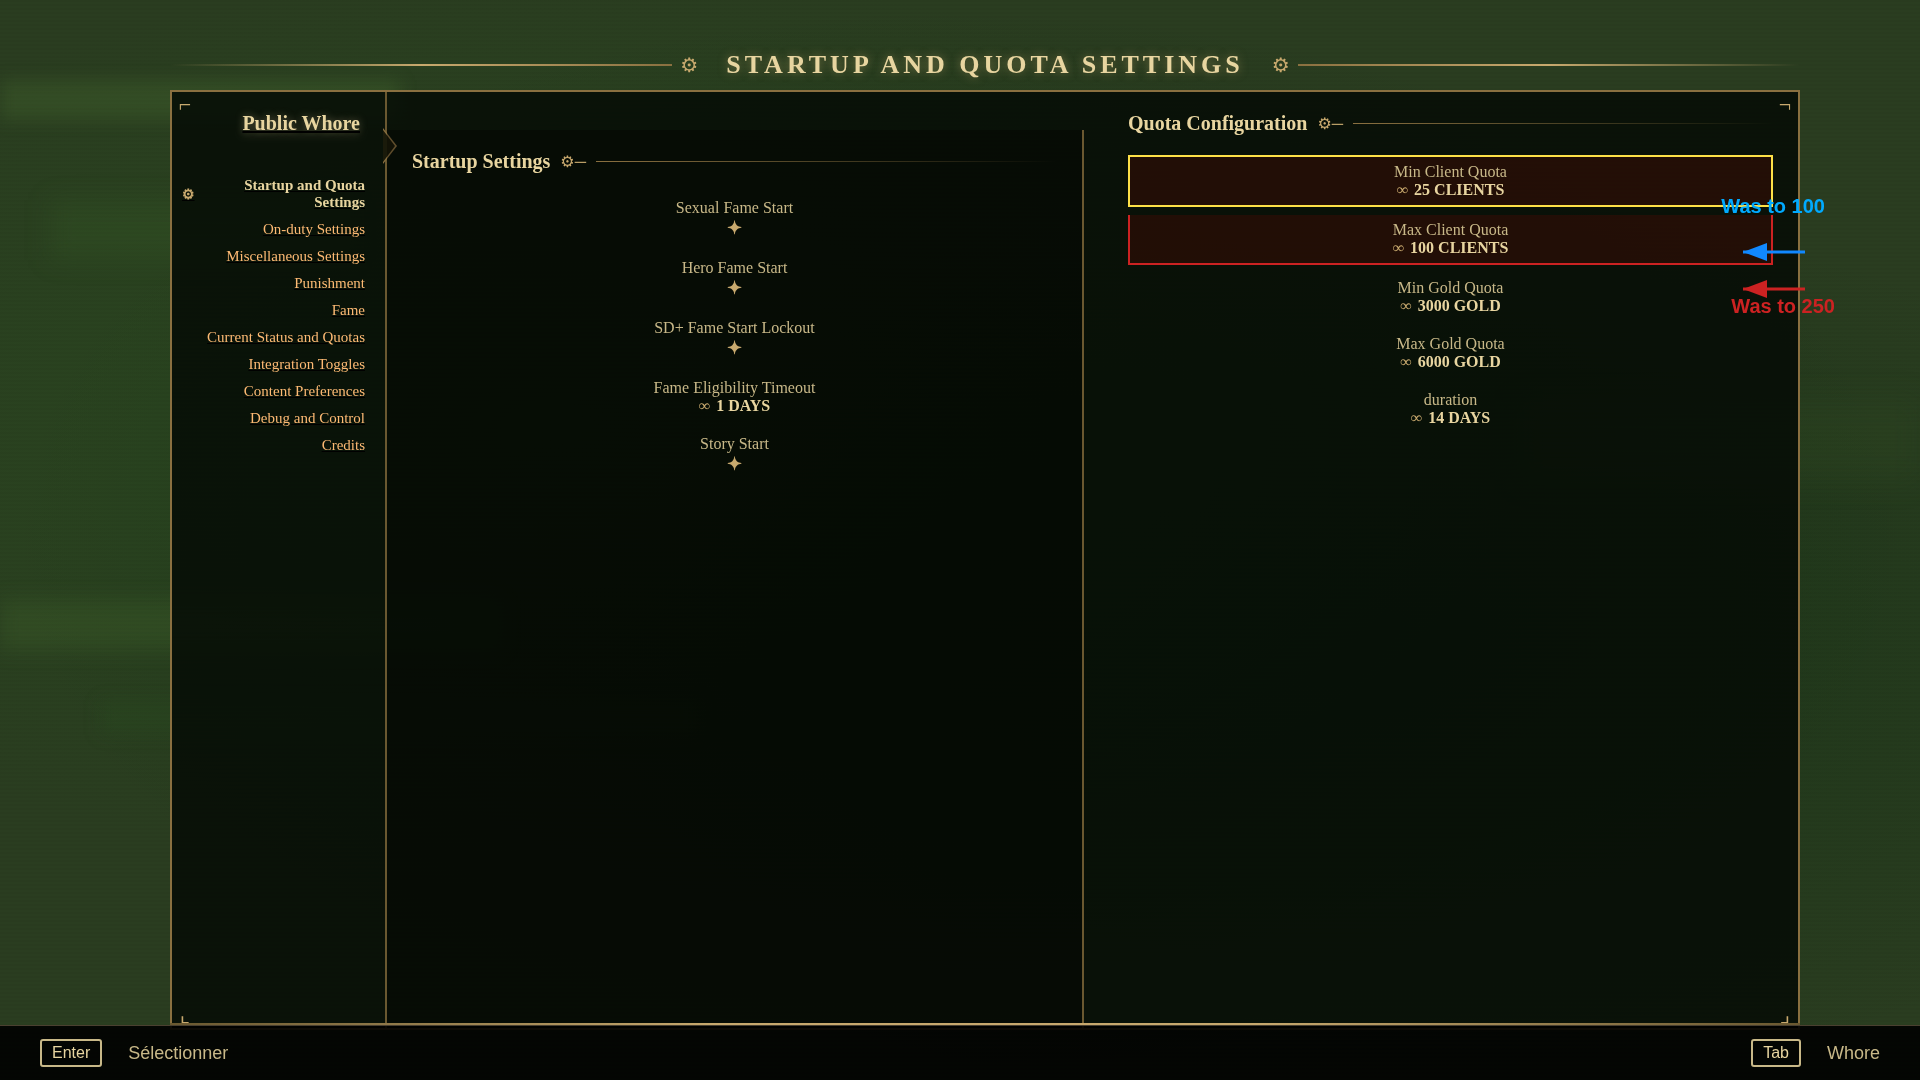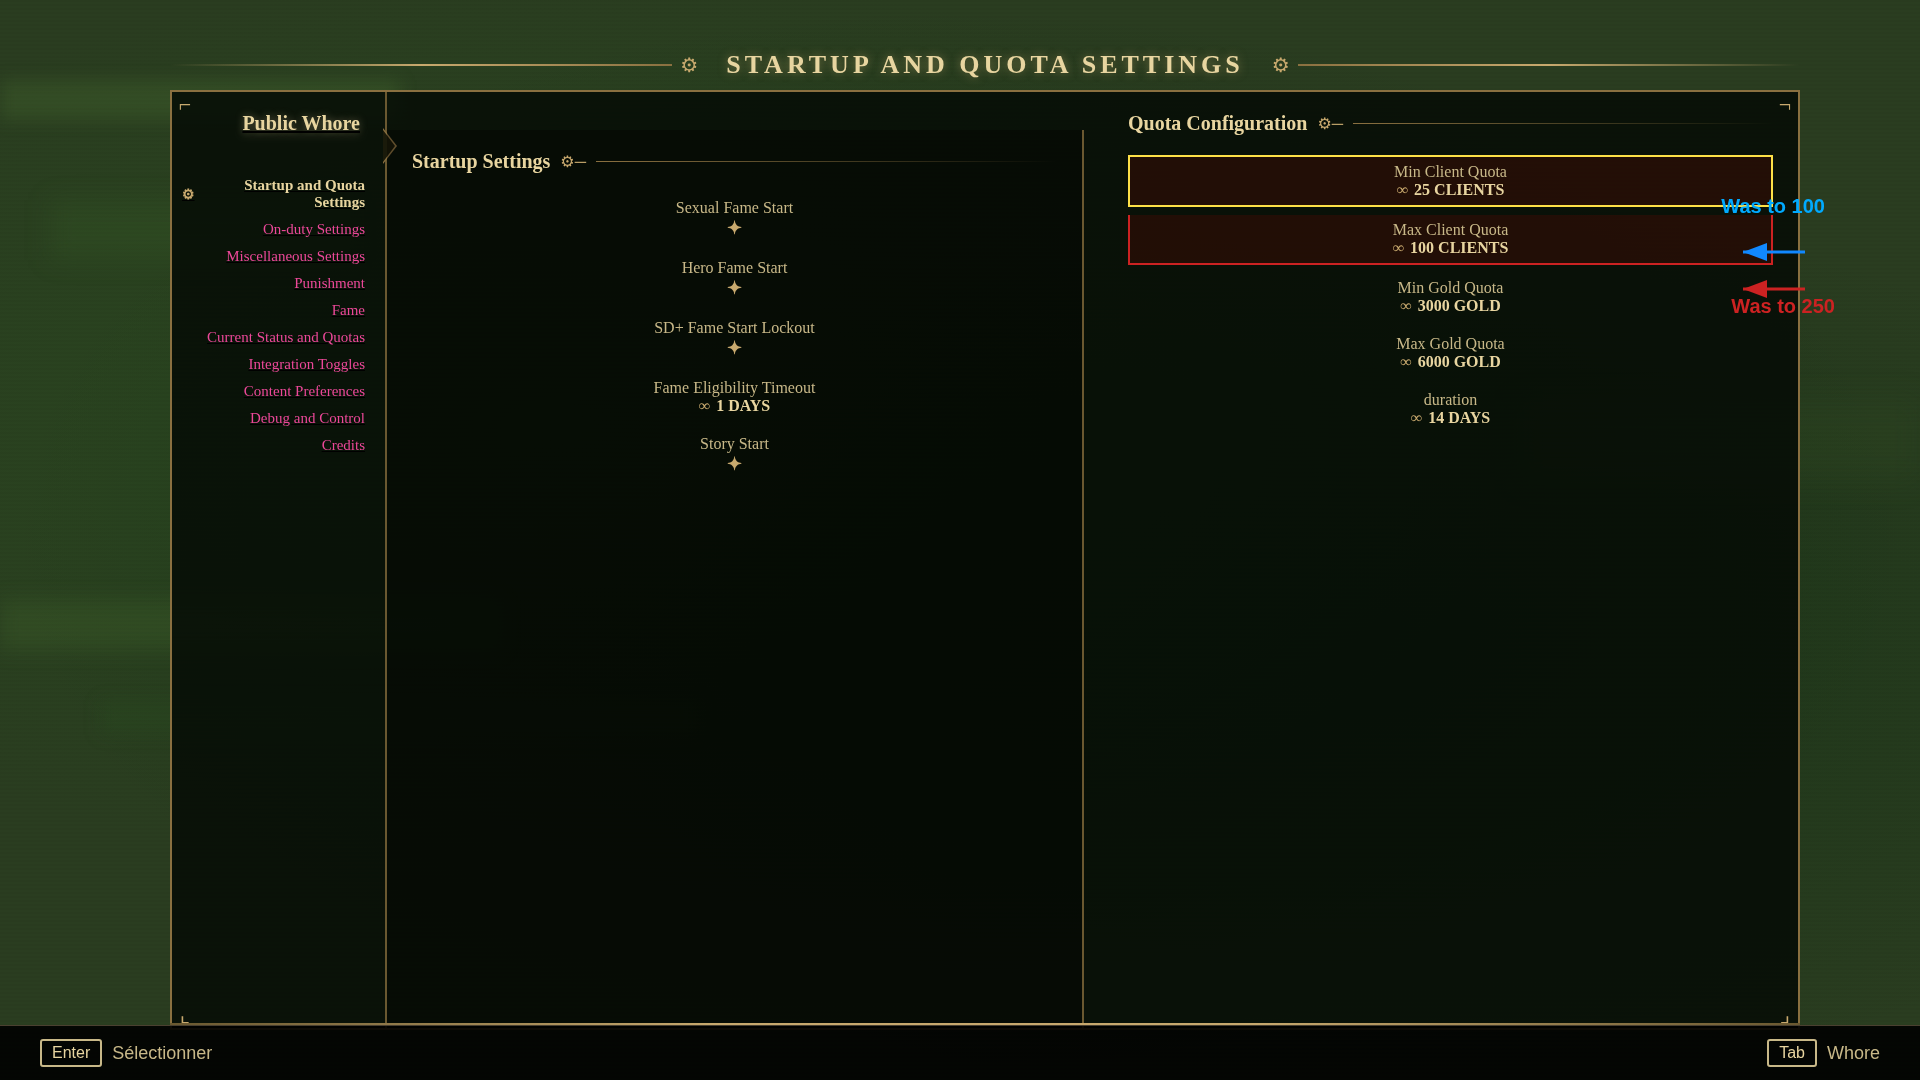--- a/index.html
+++ b/index.html
@@ -164,21 +164,21 @@
       border-left: 12px solid #1a1a0a;
     }
 
     .sidebar-nav {
       display: flex;
       flex-direction: column;
       gap: 2px;
     }
 
     .sidebar-item {
-      color: #ec4899;
+      color: #fdba74;
       font-size: 15px;
       text-align: right;
       padding: 4px 20px 4px 10px;
       cursor: pointer;
       display: flex;
       align-items: center;
       justify-content: flex-end;
       gap: 6px;
     }
 
@@ -283,21 +283,21 @@
       border-top: 1px solid #4a4030;
       display: flex;
       align-items: center;
       justify-content: space-between;
       padding: 0 40px;
     }
 
     .bottom-hint {
       display: flex;
       align-items: center;
-      gap: 10px;
+      gap: 26px;
       color: #c8b888;
       font-family: Arial, sans-serif;
       font-size: 18px;
     }
 
     .key-badge {
       background: transparent;
       border: 2px solid #c8b888;
       color: #e8d5a0;
       padding: 3px 10px;

